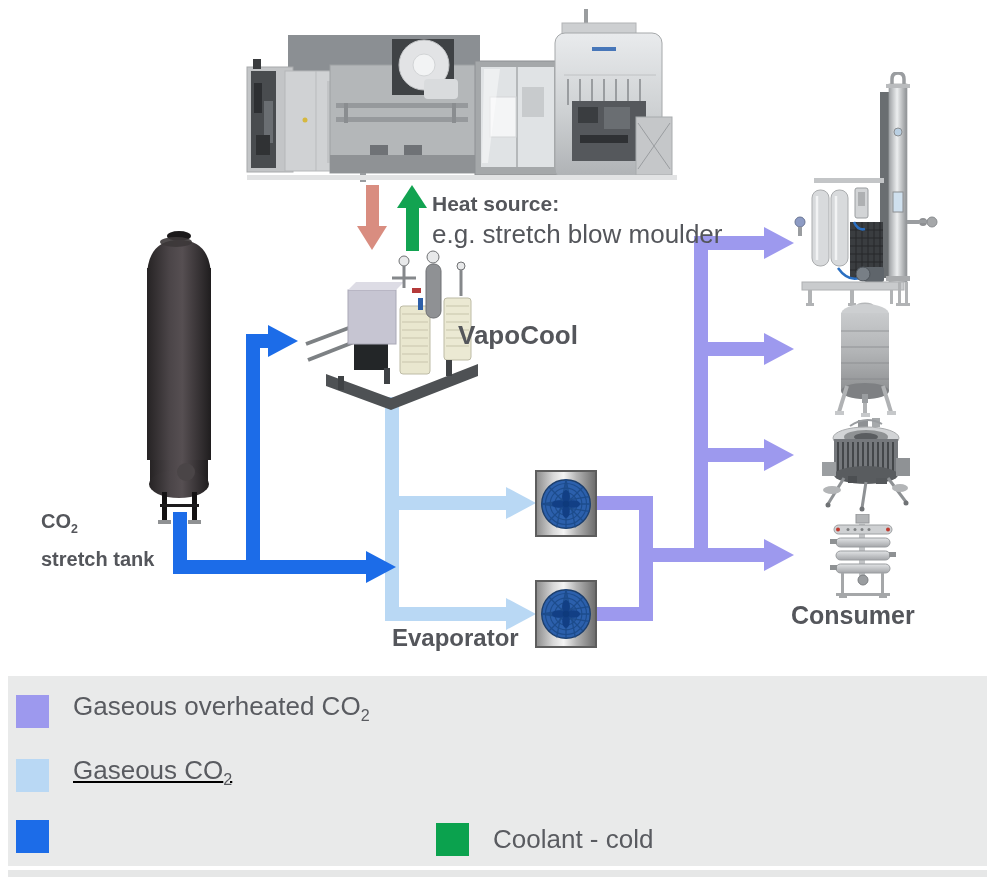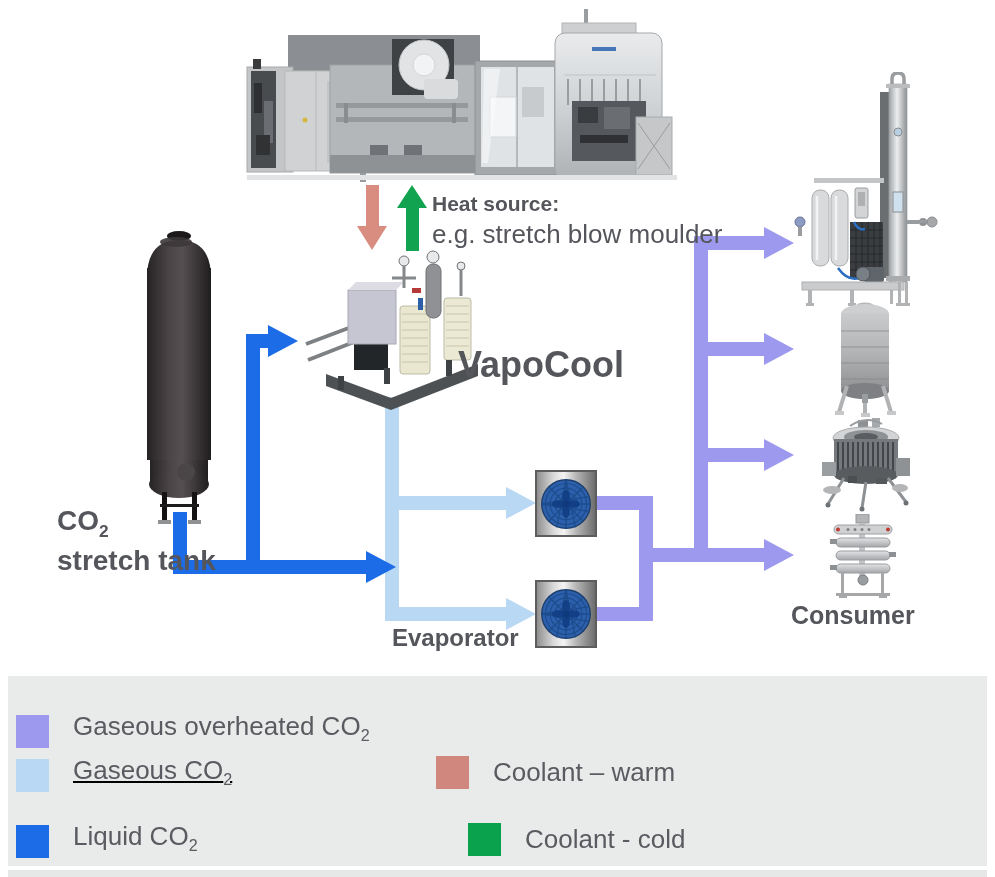--- a/index.html
+++ b/index.html
@@ -443,49 +443,44 @@
         <rect x="51" y="59" width="3" height="22"></rect>
       <rect x="6" y="79" width="54" height="3"></rect>
       <rect x="9" y="81" width="8" height="3"></rect>
         <rect x="49" y="81" width="8" height="3"></rect>
     </g>
   </svg>
 
   <div class="lbl bold" style="left:432px;top:192px;font-size:21px;z-index:3">Heat source:</div>
   <div class="lbl" style="left:432px;top:219px;font-size:26px;z-index:3">e.g. stretch blow moulder</div>
 
-  <div class="lbl bold" style="left:458px;top:344px;font-size:36px;z-index:3">VapoCool</div>
-
-  <div class="lbl bold" style="left:57px;top:506px;font-size:28px;line-height:30px;z-index:3">
+  <div class="lbl bold" style="left:458px;top:320px;font-size:26px;z-index:3">VapoCool</div>
+
+  <div class="lbl bold" style="left:41px;top:506px;font-size:20px;line-height:30px;z-index:3">
     <div><span>CO</span><sub>2</sub></div>
     <div>stretch tank</div>
   </div>
 
   <div class="lbl bold" style="left:392px;top:624px;font-size:24px;z-index:3">Evaporator</div>
 
   <div class="lbl bold" style="left:791px;top:601px;font-size:25px;z-index:3">Consumer</div>
 
   <div class="legend-panel">
-    <div class="legend-item" style="left:8px;top:14px;margin-top:20px;">
+    <div class="legend-item" style="left:8px;top:14px;">
       <span class="swatch" style="background-color: rgb(157, 153, 238);"></span>
       <span class="legend-label"><span>Gaseous overheated CO</span><sub>2</sub></span>
     </div>
     <div class="legend-item" style="left:8px;top:78px;text-decoration:underline;">
       <span class="swatch" style="background-color: rgb(185, 216, 244);"></span>
       <span class="legend-label"><span>Gaseous CO</span><sub>2</sub></span>
     </div>
     <div class="legend-item" style="left:8px;top:144px;">
       <span class="swatch" style="background-color: rgb(28, 108, 232);"></span>
-      <span class="legend-label"><span>Liquid CO</span><sub>2</sub></span>
     </div>
-    <div class="legend-item" style="left:428px;top:80px;">
-      <span class="swatch" style="background-color: rgb(208, 135, 125);"></span>
-      <span class="legend-label"><span>Coolant – warm</span></span>
-    </div>
-    <div class="legend-item" style="left:428px;top:147px;margin-left:32px;">
+    <div class="legend-item" style="left:428px;top:147px;">
       <span class="swatch" style="background-color: rgb(11, 162, 78);"></span>
       <span class="legend-label"><span>Coolant - cold</span></span>
     </div>
   </div>
 
   <div class="bottom-strip"></div>
 
 </div>
 
 </body></html>

